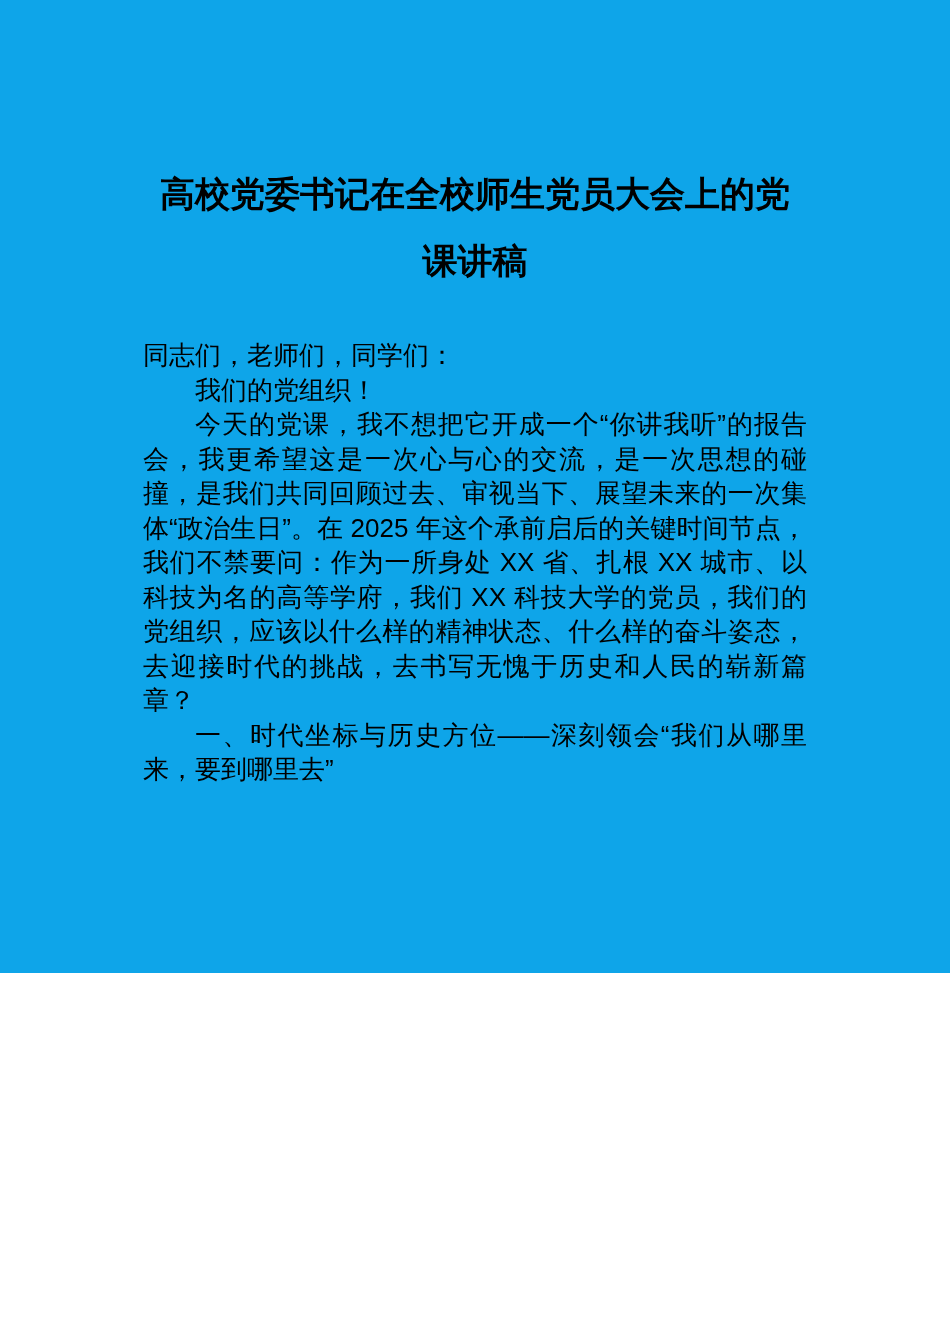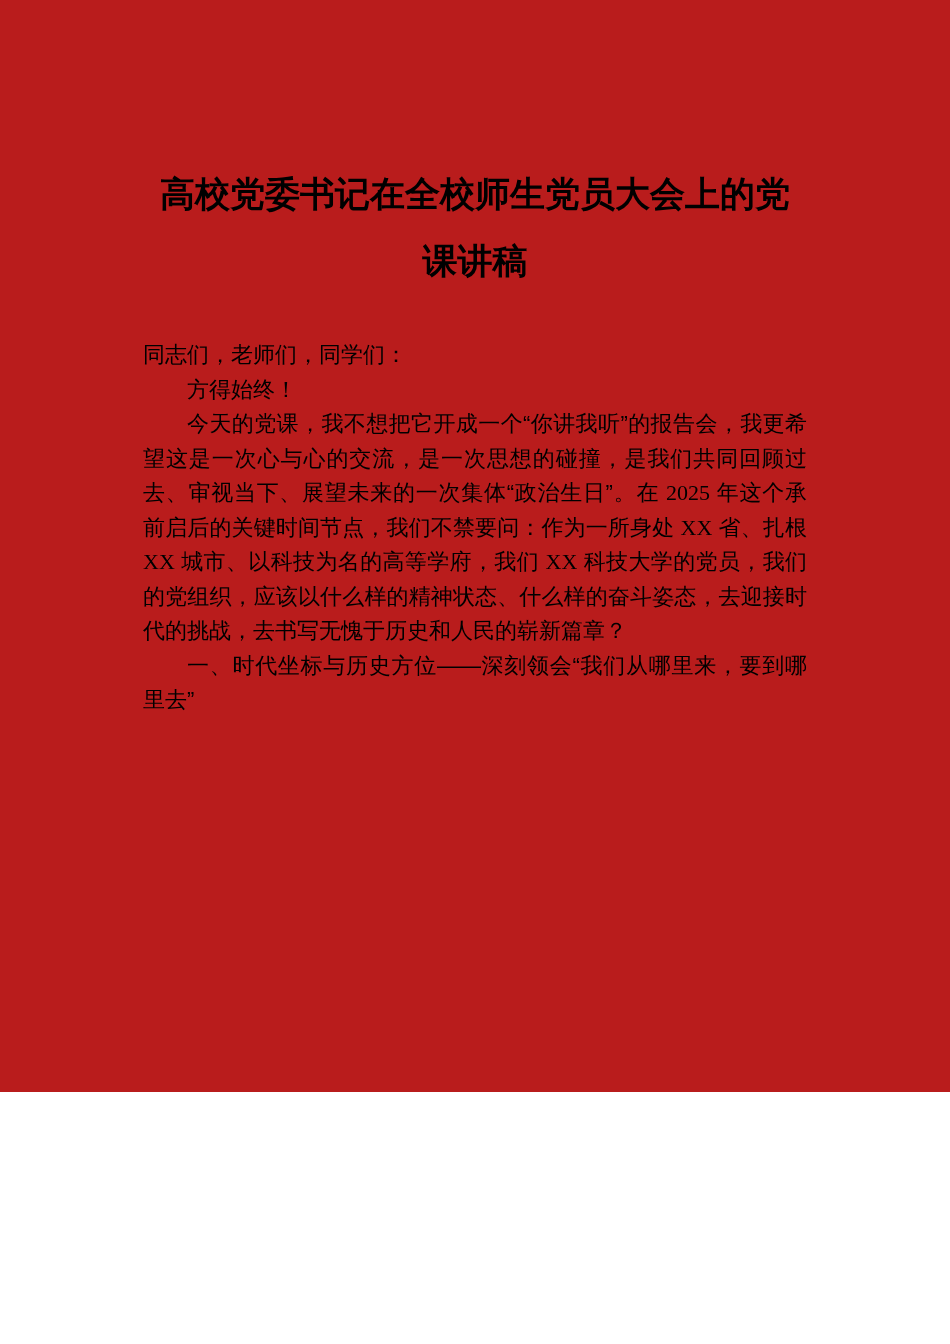--- a/index.html
+++ b/index.html
@@ -9,59 +9,59 @@
     background: #ffffff;
   }
   body {
     width: 950px;
     height: 1344px;
     font-family: "Liberation Sans", sans-serif;
   }
   .page {
     position: relative;
     width: 950px;
-    height: 1092px;
-    background: #b91c1c;
+    height: 973px;
+    background: #0ea5e9;
     color: #000000;
     overflow: hidden;
   }
   .doc-title {
     width: 640px;
     margin: 0 auto;
     padding-top: 160px;
     font-family: sans-serif;
     font-weight: 700;
     font-size: 35px;
     line-height: 67px;
     text-align: center;
     color: #000000;
   }
   .content {
     width: 664px;
     margin: 44px auto 0 auto;
     font-family: sans-serif;
-    font-size: 22px;
+    font-size: 26px;
     line-height: 34.5px;
     text-align: justify;
     text-justify: inter-ideograph;
     color: #000000;
   }
   .content p.para {
     margin: 0;
     padding: 0;
   }
   .content p.indent {
     text-indent: 2em;
   }
   .content p.bold {
     font-weight: 400;
   }
   
   .latin {
-    font-family: Liberation Serif, serif;
+    font-family: Liberation Sans, sans-serif;
   }
   .footer {
     position: absolute;
     top: 1178px;
     left: 0;
     width: 100%;
     text-align: center;
     font-family: "Liberation Serif", serif;
     font-size: 32px;
     line-height: 34px;
@@ -70,20 +70,20 @@
 </style>
 </head>
 <body>
 
 <div class="page">
 
   <h1 class="doc-title">高校党委书记在全校师生党员大会上的党课讲稿</h1>
 
   <div class="content">
       <p class="para">同志们，老师们，同学们：</p>
-      <p class="para indent">方得始终！</p>
+      <p class="para indent">我们的党组织！</p>
       <p class="para indent">今天的党课，我不想把它开成一个“你讲我听”的报告会，我更希望这是一次心与心的交流，是一次思想的碰撞，是我们共同回顾过去、审视当下、展望未来的一次集体“政治生日”。在 <span class="latin">2025</span> 年这个承前启后的关键时间节点，我们不禁要问：作为一所身处 <span class="latin">XX</span> 省、扎根 <span class="latin">XX</span> 城市、以科技为名的高等学府，我们 <span class="latin">XX</span> 科技大学的党员，我们的党组织，应该以什么样的精神状态、什么样的奋斗姿态，去迎接时代的挑战，去书写无愧于历史和人民的崭新篇章？</p>
       <p class="para indent bold">一、时代坐标与历史方位——深刻领会“我们从哪里来，要到哪里去”</p>
     </div>
 
   <div class="footer">1</div>
 
 </div>
 
 </body></html>

